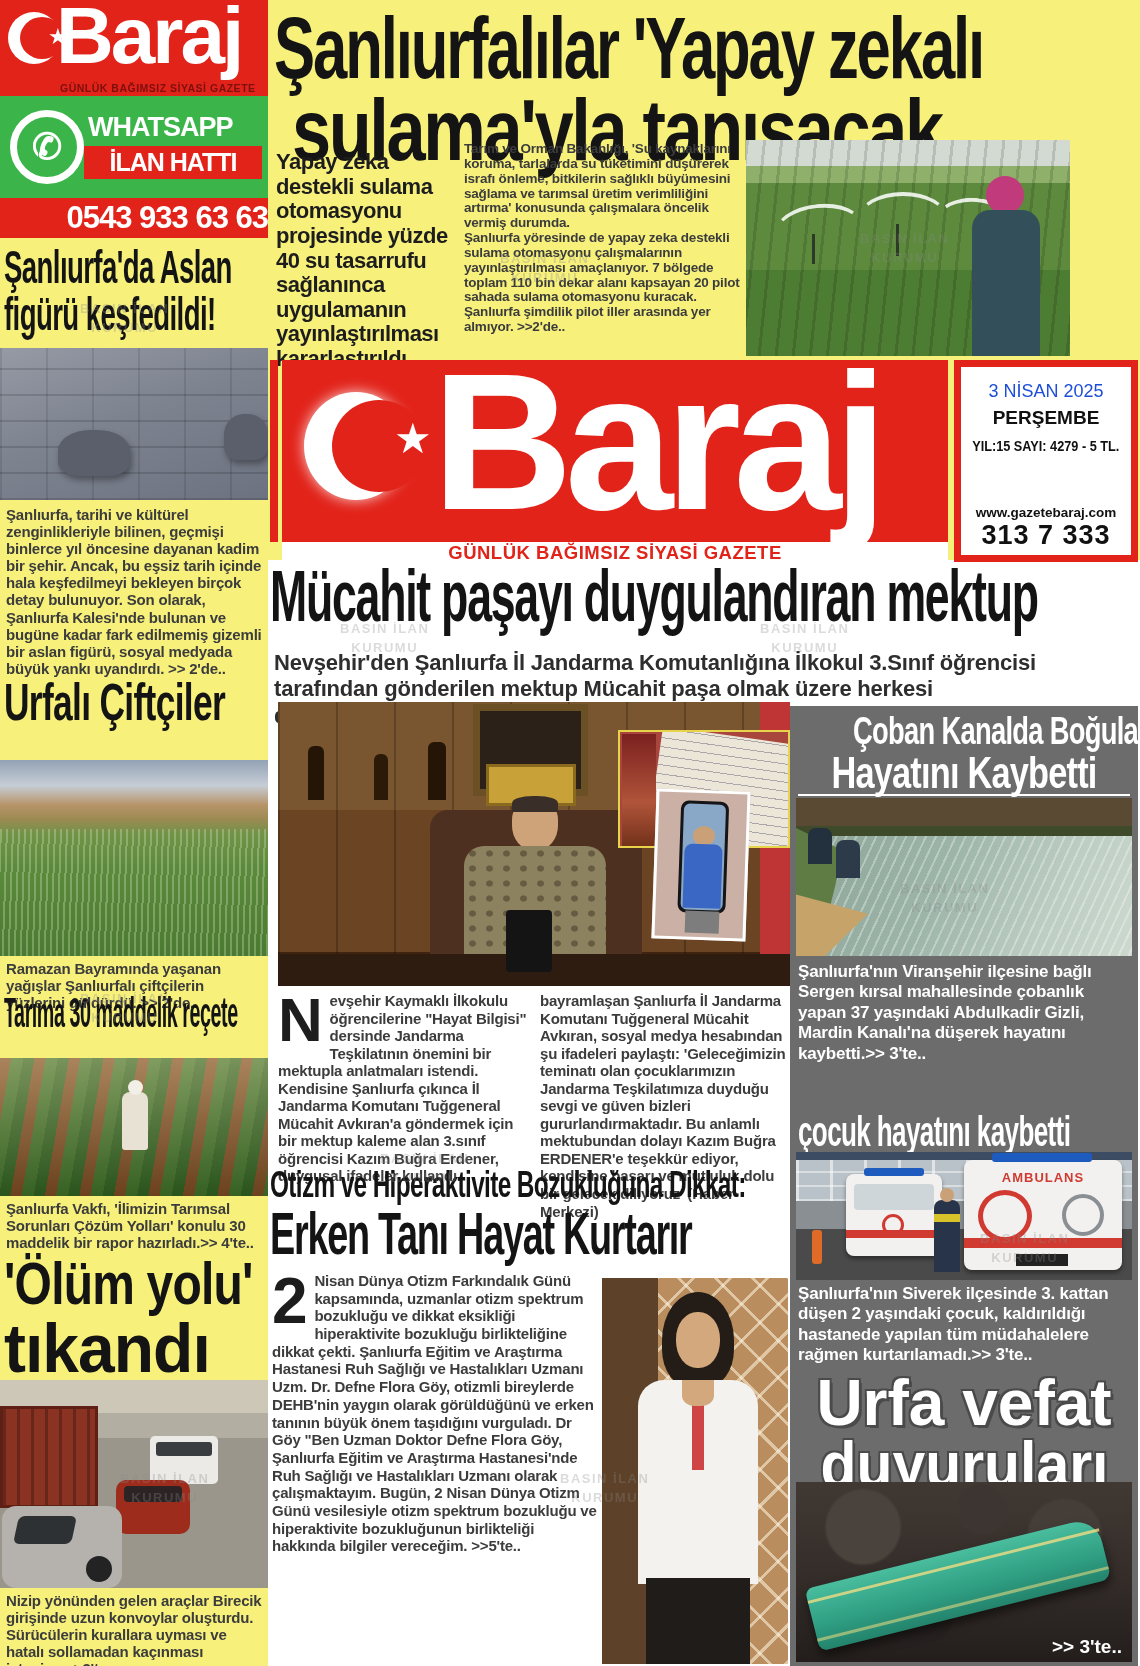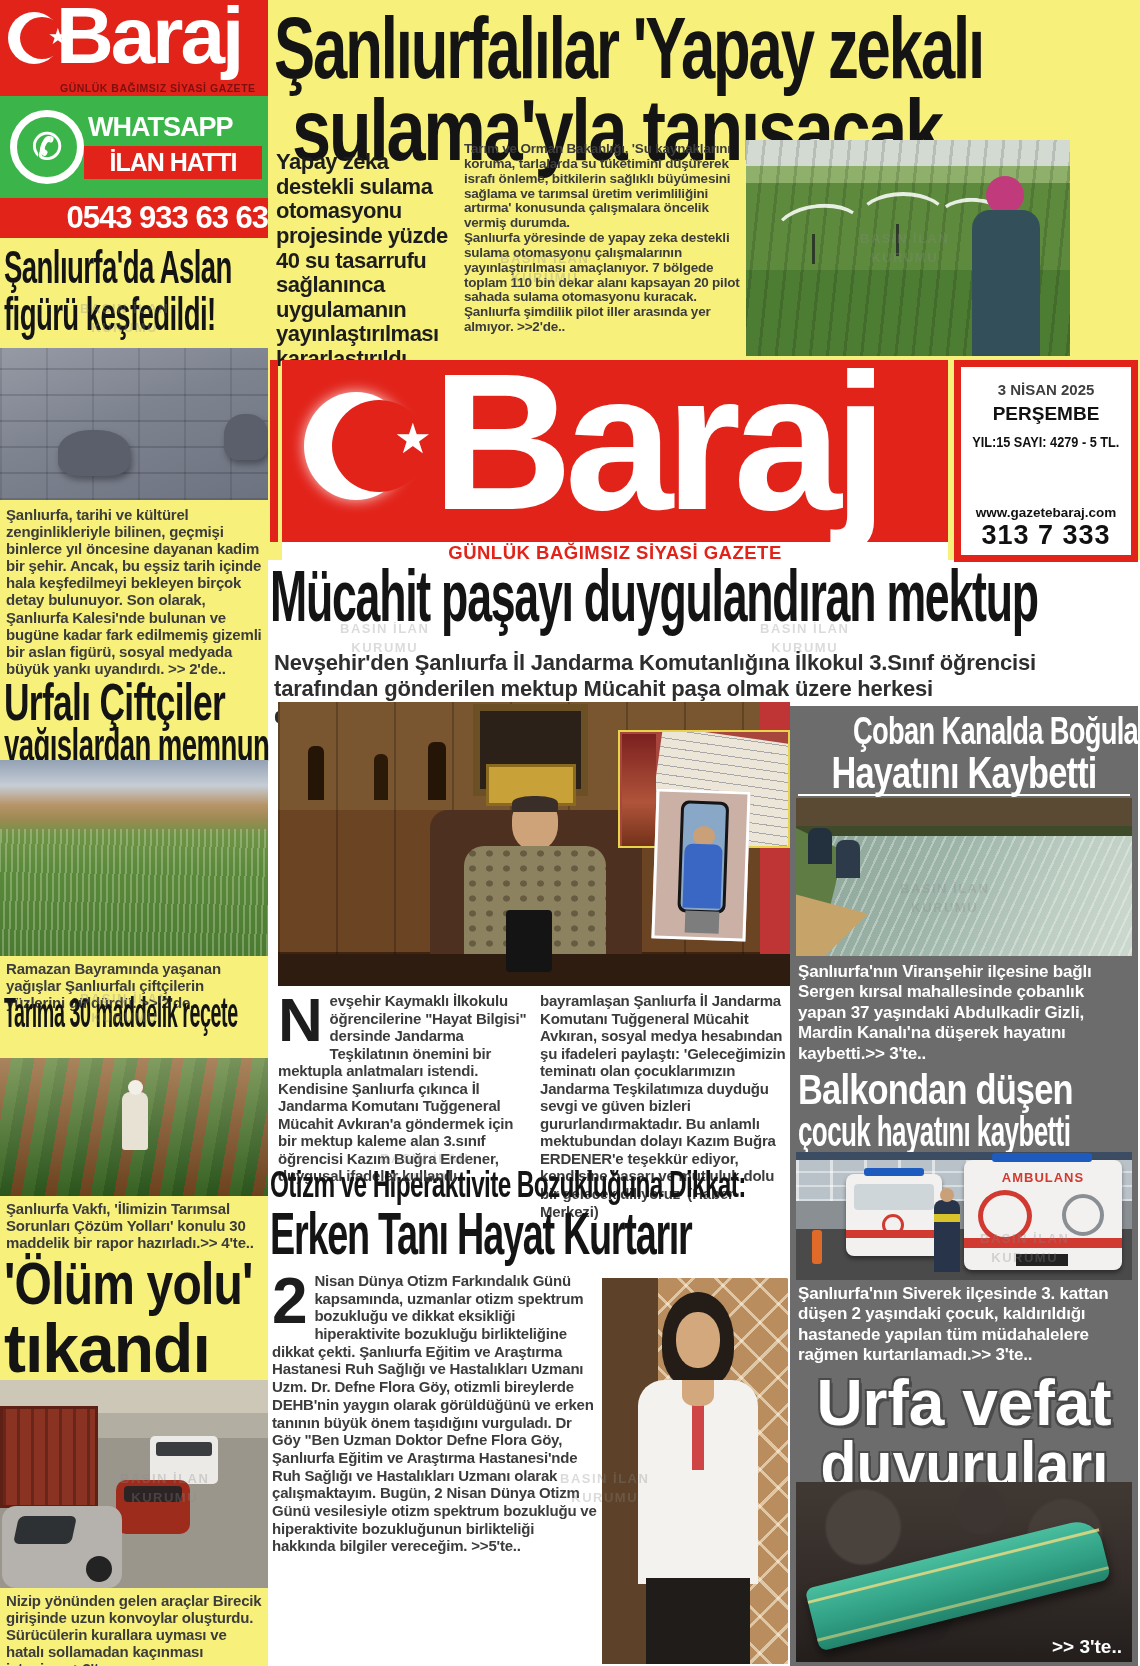--- a/index.html
+++ b/index.html
@@ -94,23 +94,20 @@
   <div class="photo p-lion" style="left:0;top:348px;width:268px;height:152px;">
     <div class="joints"></div>
     <div class="lion" style="left:58px;top:82px;width:72px;height:46px;"></div>
     <div class="lion" style="left:224px;top:66px;width:44px;height:46px;"></div>
   </div>
   <div class="bodytxt" style="left:6px;top:506px;width:256px;font-size:15px;line-height:1.14;">Şanlıurfa, tarihi ve kültürel zenginlikleriyle bilinen, geçmişi binlerce yıl öncesine dayanan kadim bir şehir. Ancak, bu eşsiz tarih içinde hala keşfedilmeyi bekleyen birçok detay bulunuyor. Son olarak, Şanlıurfa Kalesi'nde bulunan ve bugüne kadar fark edilmemiş gizemli bir aslan figürü, sosyal medyada büyük yankı uyandırdı. &gt;&gt; 2'de..</div>
 
   <div class="hl" style="left:4px;top:676px;font-size:52px;">
     <span class="sq" style="transform:scaleX(.68);">Urfalı Çiftçiler</span>
   </div>
-  <div class="hl" style="left:4px;top:722px;font-size:46px;">
-    <span class="sq" style="transform:scaleX(.60);">yağışlardan memnun</span>
-  </div>
   <div class="photo p-wheat" style="left:0;top:760px;width:268px;height:196px;">
     <div class="stalks"></div>
   </div>
   <div class="bodytxt" style="left:6px;top:960px;width:258px;font-size:15px;line-height:1.14;">Ramazan Bayramında yaşanan yağışlar Şanlıurfalı çiftçilerin yüzlerini güldürdü. &gt;&gt; 2'de..</div>
 
   <div class="hl" style="left:4px;top:992px;font-size:42px;">
     <span class="sq" style="transform:scaleX(.47);">Tarıma 30 maddelik reçete</span>
   </div>
   <div class="photo p-farm" style="left:0;top:1058px;width:268px;height:138px;">
     <div class="glare"></div>
@@ -174,21 +171,21 @@
       <div style="position:absolute;left:96px;top:32px;color:#fff;font-size:42px;">★</div>
     </div>
     <div style="position:absolute;left:150px;top:-14px;font-size:195px;font-weight:700;color:#fff;letter-spacing:-8px;line-height:190px;">Baraj</div>
   </div>
   <div class="abs" style="left:282px;top:542px;width:666px;height:21px;background:#fff;text-align:center;">
     <span style="font-size:18.5px;font-weight:700;color:#e2231a;line-height:21px;letter-spacing:.5px;">GÜNLÜK BAĞIMSIZ SİYASİ GAZETE</span>
   </div>
 
   <div class="abs" style="left:954px;top:360px;width:184px;height:202px;background:#fff;border:7px solid #e2231a;box-sizing:border-box;
               display:flex;flex-direction:column;align-items:center;padding-top:14px;">
-    <span style="font-size:15px;font-weight:700;color:#404040;">3 NİSAN 2025</span>
+    <span style="font-size:18px;font-weight:400;color:#1d4ed8;">3 NİSAN 2025</span>
     <span style="font-size:19px;font-weight:700;color:#111;margin-top:5px;">PERŞEMBE</span>
     <span class="sqc" style="font-size:15.5px;font-weight:700;color:#111;margin-top:8px;transform:scaleX(.82);letter-spacing:0;">YIL:15  SAYI: 4279 - 5 TL.</span>
     <span style="flex:1;"></span>
     <span style="font-size:13.5px;font-weight:700;color:#111;">www.gazetebaraj.com</span>
     <span style="font-size:27px;font-weight:700;color:#111;letter-spacing:1px;margin-bottom:4px;">313 7 333</span>
   </div>
 
   <div class="hl" style="left:270px;top:560px;font-size:72px;">
     <span class="sq" style="transform:scaleX(.62);letter-spacing:-2px;">Mücahit paşayı duygulandıran mektup</span>
   </div>
@@ -272,23 +269,20 @@
       <div style="position:absolute;left:0;top:0;width:336px;height:30px;background:#5b4a33;"></div>
       <div style="position:absolute;left:0;top:28px;width:336px;height:10px;background:#3e4a2a;"></div>
       <div class="streaks" style="top:38px;"></div>
       <div style="position:absolute;left:0;top:30px;width:120px;height:128px;background:#5f7c44;clip-path:polygon(0 0,40% 18%,18% 100%,0 100%);"></div>
       <div style="position:absolute;left:0;top:70px;width:180px;height:88px;background:#c6a469;clip-path:polygon(0 30%,40% 52%,16% 100%,0 100%);"></div>
       <div style="position:absolute;left:12px;top:30px;width:24px;height:36px;background:#23303e;border-radius:8px 8px 0 0;"></div>
       <div style="position:absolute;left:40px;top:42px;width:24px;height:38px;background:#2c3a49;border-radius:8px 8px 0 0;"></div>
     </div>
     <div class="railtxt" style="left:8px;top:256px;width:332px;font-size:17px;">Şanlıurfa'nın Viranşehir ilçesine bağlı Sergen kırsal mahallesinde çobanlık yapan 37 yaşındaki Abdulkadir Gizli, Mardin Kanalı'na düşerek hayatını kaybetti.&gt;&gt; 3'te..</div>
 
-    <div style="position:absolute;left:8px;top:360px;">
-      <span class="sq" style="transform:scaleX(.82);font-size:42px;color:#fff;">Balkondan düşen</span>
-    </div>
     <div style="position:absolute;left:8px;top:402px;">
       <span class="sq" style="transform:scaleX(.62);font-size:42px;color:#fff;">çocuk hayatını kaybetti</span>
     </div>
 
     <div class="photo p-amb" style="left:6px;top:446px;width:336px;height:128px;">
       <div class="frame"></div>
       <div class="van" style="left:50px;top:22px;width:96px;height:82px;">
         <div style="position:absolute;left:18px;top:-6px;width:60px;height:8px;background:#1e5bbf;border-radius:3px;"></div>
         <div style="position:absolute;left:8px;top:10px;right:8px;height:26px;background:#cfd6da;border-radius:4px;"></div>
         <div style="position:absolute;left:0;bottom:18px;right:0;height:8px;background:#d03a30;"></div>

